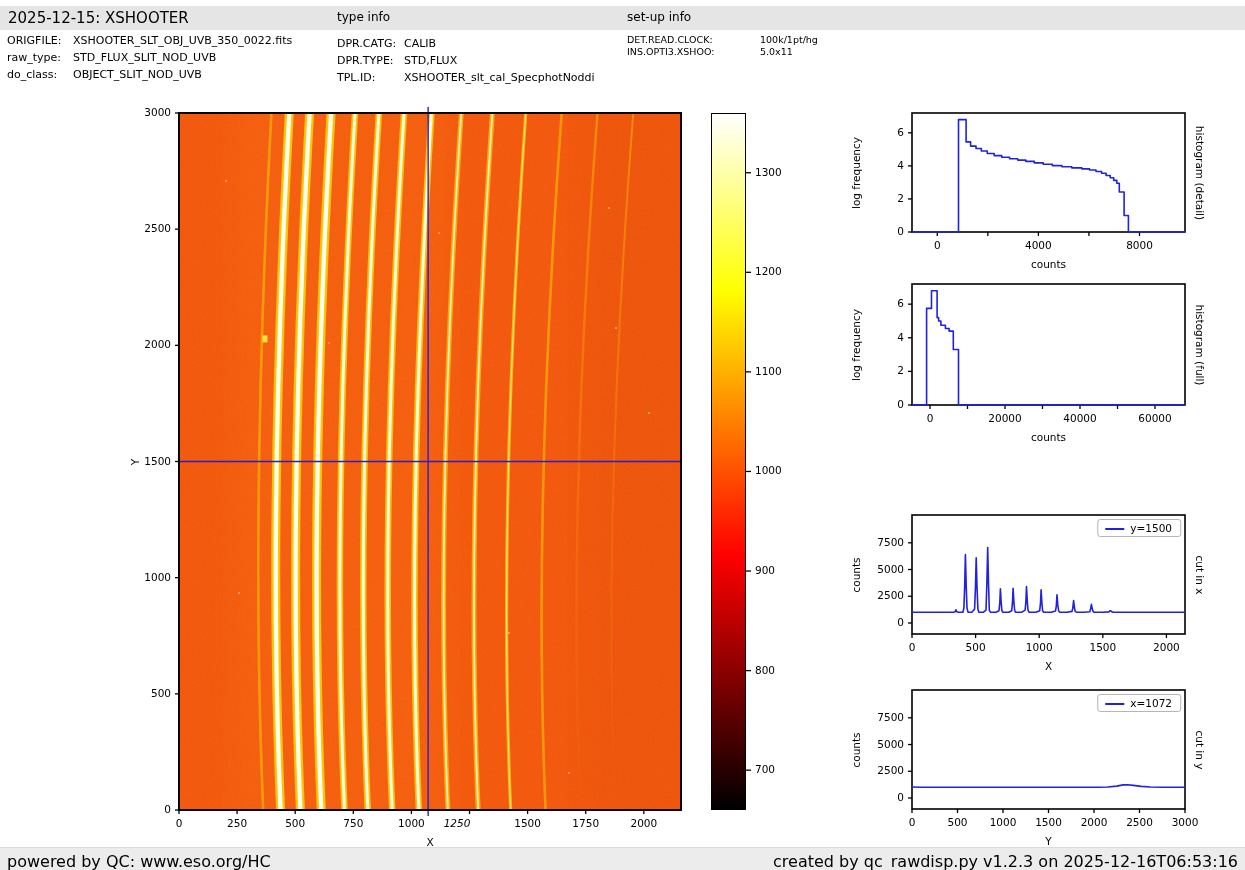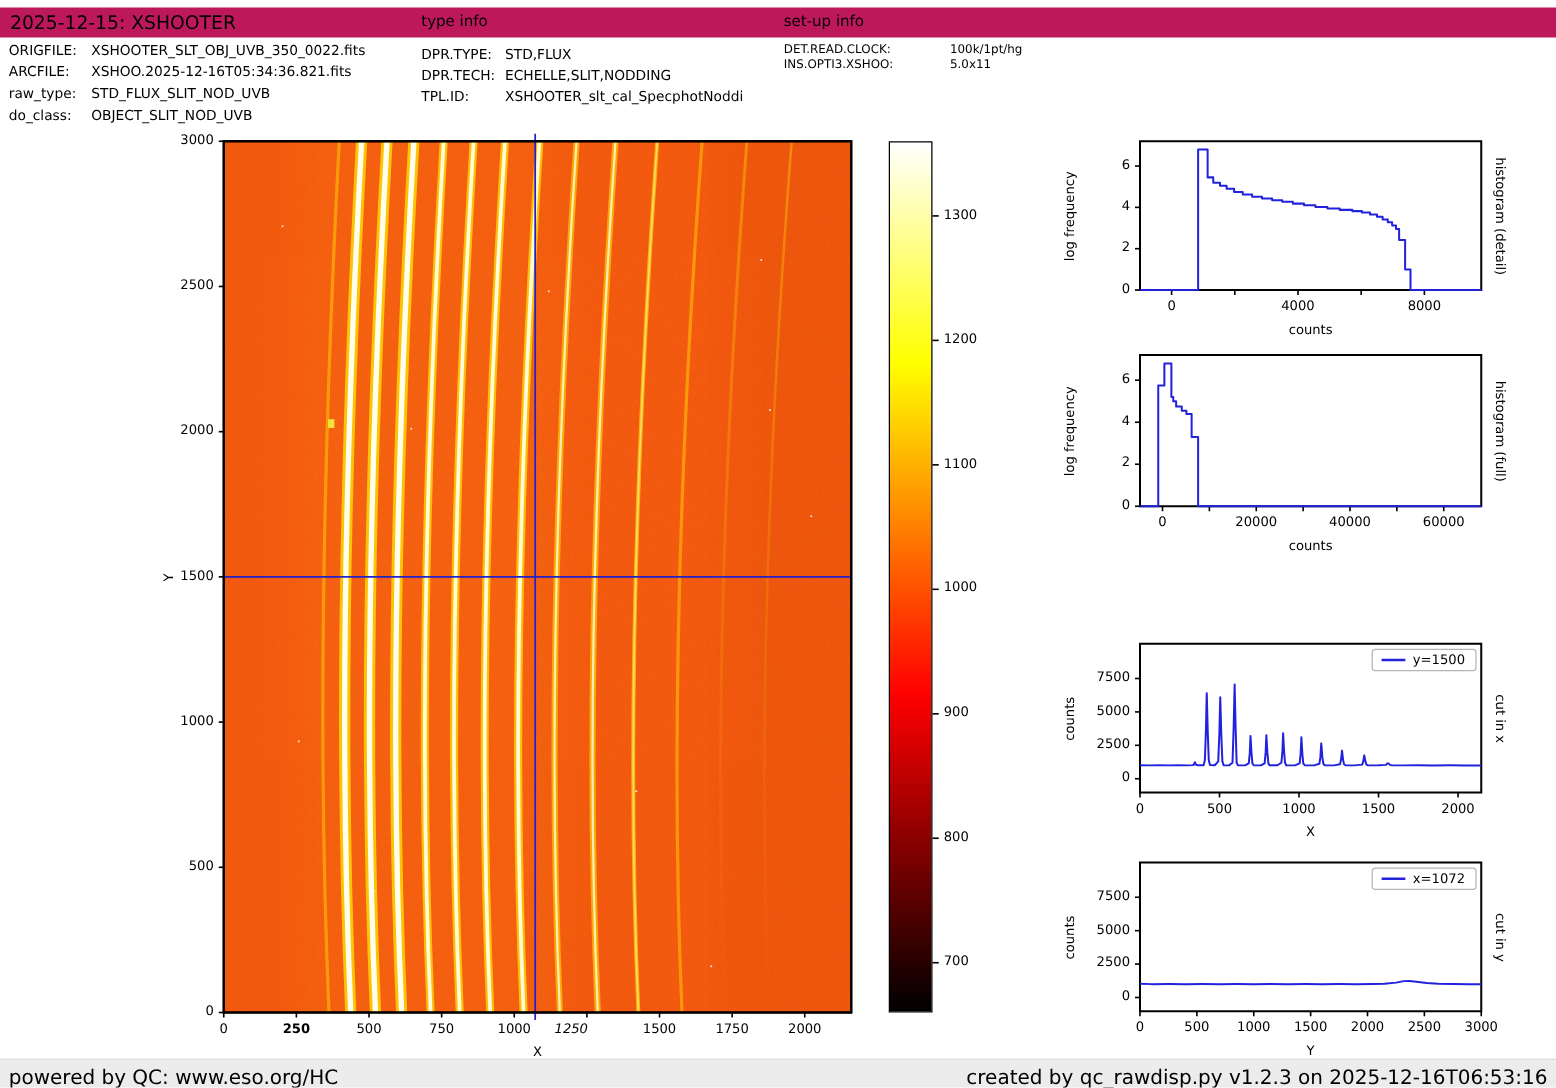--- a/index.html
+++ b/index.html
@@ -1,18 +1,18 @@
 <!DOCTYPE html>
 <html><head>
 <meta charset="utf-8">
 <style>
   html,body{margin:0;padding:0}
   body{width:1245px;height:870px;position:relative;background:#fff;
        font-family:"DejaVu Sans",sans-serif;color:#000;overflow:hidden}
-  .band{position:absolute;left:0;width:1245px;background:#be185d}
+  .band{position:absolute;left:0;width:1245px;background:#e5e5e5}
   #titlebar{top:6px;height:24px}
   #footerbar{top:847px;height:23px;background:#ececec;border-top:1px solid #dcdcdc}
   .title{position:absolute;left:8px;top:3px;font-size:15px;white-space:nowrap}
   .sechdr{position:absolute;top:4px;font-size:12px;white-space:nowrap}
   .infoblock{position:absolute;font-size:11px;line-height:17.2px}
   .irow{white-space:nowrap}
   .ilab{display:inline-block;vertical-align:top}
   .ival{display:inline-block;vertical-align:top}
   #setupblock{font-size:9.5px;line-height:11.6px}
   .ftxt{position:absolute;top:4px;font-size:16px;white-space:nowrap}
@@ -34,28 +34,27 @@
 <body>
 
 <div class="band" id="titlebar">
   <span class="title">2025-12-15: XSHOOTER</span>
   <span class="sechdr" style="left:337px">type info</span>
   <span class="sechdr" style="left:627px">set-up info</span>
 </div>
 
 <div class="infoblock" style="left:7px;top:32px" id="fileblock">
   <div class="irow"><span class="ilab" style="width:66px">ORIGFILE:</span><span class="ival">XSHOOTER_SLT_OBJ_UVB_350_0022.fits</span></div>
-  <div class="irow"><span class="ilab" style="width:66px">ARCFILE:</span><span class="ival">XSHOO.2025-12-16T05:34:36.821.fits</span></div>
   <div class="irow"><span class="ilab" style="width:66px">raw_type:</span><span class="ival">STD_FLUX_SLIT_NOD_UVB</span></div>
   <div class="irow"><span class="ilab" style="width:66px">do_class:</span><span class="ival">OBJECT_SLIT_NOD_UVB</span></div>
 </div>
 
 <div class="infoblock" style="left:337px;top:35px" id="typeblock">
+  <div class="irow"><span class="ilab" style="width:67px">DPR.CATG:</span><span class="ival">CALIB</span></div>
   <div class="irow"><span class="ilab" style="width:67px">DPR.TYPE:</span><span class="ival">STD,FLUX</span></div>
-  <div class="irow"><span class="ilab" style="width:67px">DPR.TECH:</span><span class="ival">ECHELLE,SLIT,NODDING</span></div>
   <div class="irow"><span class="ilab" style="width:67px">TPL.ID:</span><span class="ival">XSHOOTER_slt_cal_SpecphotNoddi</span></div>
 </div>
 
 <div class="infoblock" id="setupblock" style="left:627px;top:34px">
   <div class="irow"><span class="ilab" style="width:133px">DET.READ.CLOCK:</span><span class="ival">100k/1pt/hg</span></div>
   <div class="irow"><span class="ilab" style="width:133px">INS.OPTI3.XSHOO:</span><span class="ival">5.0x11</span></div>
 </div>
 
 <svg id="imgplot" width="502" height="697">
     <defs>
@@ -237,21 +236,21 @@
     <div class="lbl" style="left: 1185px; top: 816px; transform: translate(-50%, 0px);">3000</div>
     <div class="lbl" style="left: 904px; top: 790.987px; transform: translate(-100%, 0px);">0</div>
     <div class="lbl" style="left: 904px; top: 764.258px; transform: translate(-100%, 0px);">2500</div>
     <div class="lbl" style="left: 904px; top: 737.528px; transform: translate(-100%, 0px);">5000</div>
     <div class="lbl" style="left: 904px; top: 710.799px; transform: translate(-100%, 0px);">7500</div>
     <div class="lbl" style="left: 1048.5px; top: 835px; transform: translate(-50%, 0px);">Y</div>
     <div class="lbl" style="left: 856px; top: 749.5px; transform: translate(-50%, -50%) rotate(-90deg);">counts</div>
     <div class="vlbl" style="left: 1194px; top: 749.5px; transform: translate(0px, -50%);">cut in y</div>
     <div class="legend" style="left: 1181px; top: 694px; transform: translateX(-100%);"><span class="legline"></span><span>x=1072</span></div>
     <div class="lbl" style="left: 179px; top: 817px; transform: translate(-50%, 0px);">0</div>
-    <div class="lbl" style="left: 237.102px; top: 817px; transform: translate(-50%, 0px); font-weight: bold;">250</div>
+    <div class="lbl" style="left: 237.102px; top: 817px; transform: translate(-50%, 0px);">250</div>
     <div class="lbl" style="left: 295.204px; top: 817px; transform: translate(-50%, 0px);">500</div>
     <div class="lbl" style="left: 353.306px; top: 817px; transform: translate(-50%, 0px);">750</div>
     <div class="lbl" style="left: 411.407px; top: 817px; transform: translate(-50%, 0px);">1000</div>
     <div class="lbl" style="left: 457px; top: 817px; transform: translate(-50%, 0px); font-style: italic;">1250</div>
     <div class="lbl" style="left: 527.611px; top: 817px; transform: translate(-50%, 0px);">1500</div>
     <div class="lbl" style="left: 585.713px; top: 817px; transform: translate(-50%, 0px);">1750</div>
     <div class="lbl" style="left: 643.815px; top: 817px; transform: translate(-50%, 0px);">2000</div>
     <div class="lbl" style="left: 171px; top: 803px; transform: translate(-100%, 0px);">0</div>
     <div class="lbl" style="left: 171px; top: 686.833px; transform: translate(-100%, 0px);">500</div>
     <div class="lbl" style="left: 171px; top: 570.667px; transform: translate(-100%, 0px);">1000</div>

